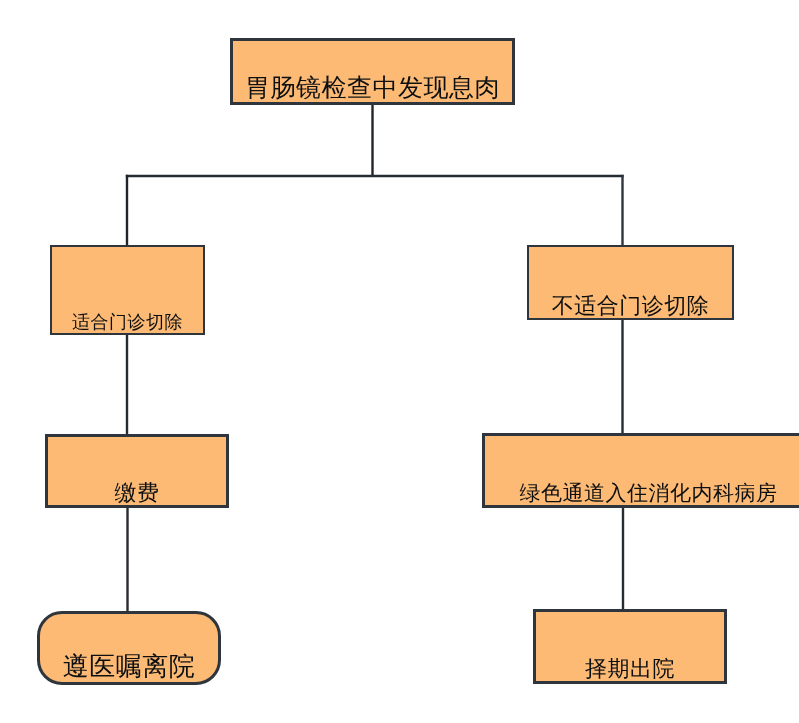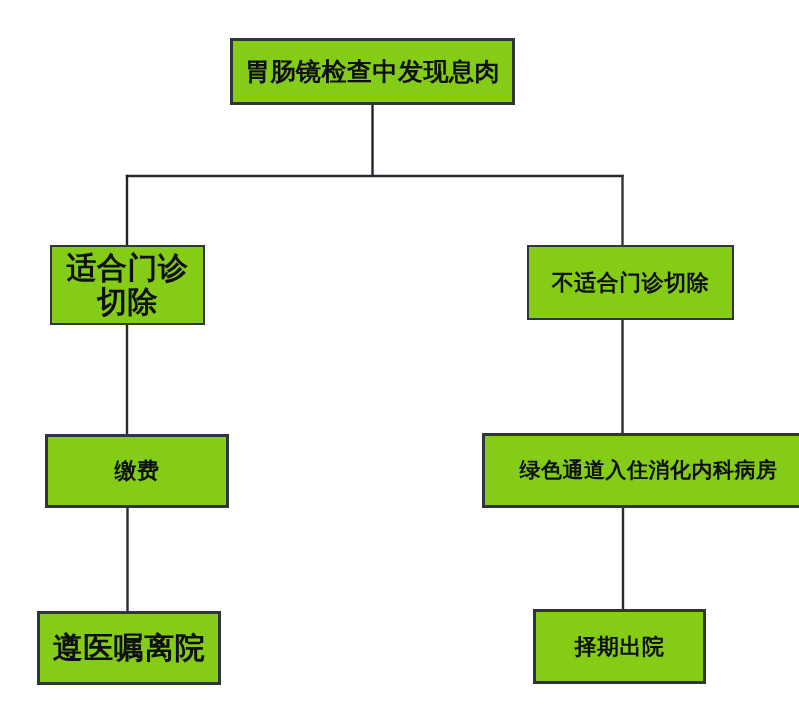--- a/index.html
+++ b/index.html
@@ -19,38 +19,38 @@
     position: absolute;
     left: 0;
     top: 0;
     width: 799px;
     height: 723px;
     pointer-events: none;
   }
   .node {
     position: absolute;
     box-sizing: border-box;
-    background: #84cc16;
+    background: #fdba74;
     border: 2.5px solid #2e353c;
     display: flex;
-    align-items: center;
+    align-items: flex-end;
     justify-content: center;
     text-align: center;
     color: #0d0f11;
-    font-weight: 700;
+    font-weight: 400;
     letter-spacing: 0.5px;
     line-height: 1.15;
   }
   .node-root   { left: 230px; top: 38px;  width: 285px; height: 67px; font-size: 25px; border-width: 3px; }
-  .node-left1  { left: 50px;  top: 245px; width: 155px; height: 80px; font-size: 30px; }
+  .node-left1  { left: 50px;  top: 245px; width: 155px; height: 90px; font-size: 18px; }
   .node-right1 { left: 527px; top: 245px; width: 207px; height: 75px; font-size: 22px; }
   .node-left2  { left: 45px;  top: 434px; width: 184px; height: 74px; font-size: 22px; border-width: 3px; }
   .node-right2 { left: 482px; top: 433px; width: 333px; height: 75px; font-size: 21px; border-width: 3px; }
-  .node-left3  { left: 37px;  top: 611px; width: 184px; height: 74px; font-size: 30px; border-width: 3px; }
-  .node-right3 { left: 533px; top: 609px; width: 173px; height: 75px; font-size: 22px; border-width: 3px; }
+  .node-left3  { left: 37px;  top: 611px; width: 184px; height: 74px; font-size: 26px; border-width: 3px; border-radius: 25px; }
+  .node-right3 { left: 533px; top: 609px; width: 194px; height: 75px; font-size: 22px; border-width: 3px; }
   .node .node-label {
     padding: 0 8px;
   }
 </style>
 </head>
 <body>
 
 <div id="canvas">
 
   <svg id="connector-layer" viewBox="0 0 799 723" xmlns="http://www.w3.org/2000/svg">

